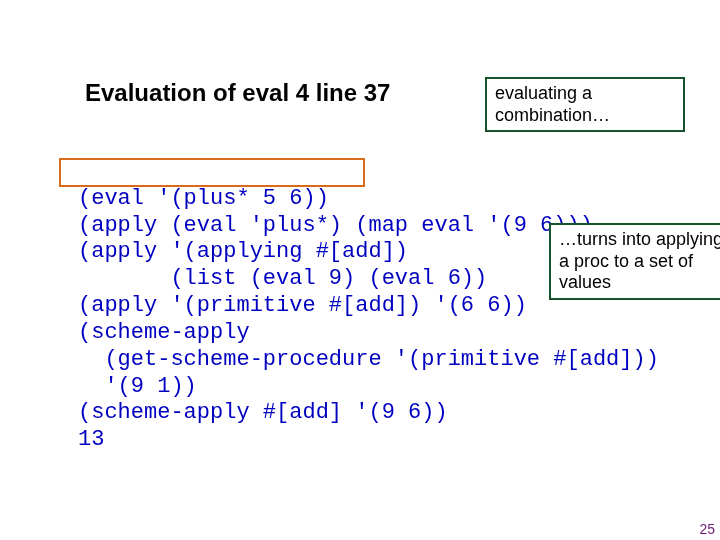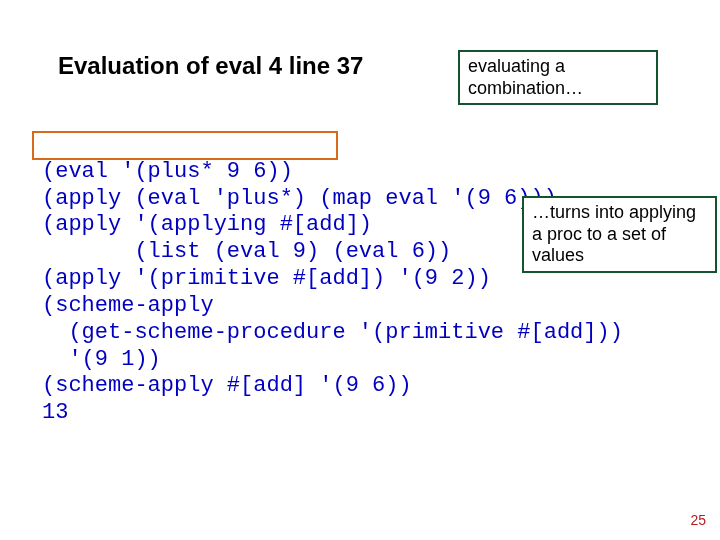--- a/index.html
+++ b/index.html
@@ -1,15 +1,15 @@
 <!DOCTYPE html>
 <html><head>
   <meta charset="utf-8">
   <style>
-    * { margin: 8px; padding: 0; box-sizing: border-box; }
+    * { margin: 17px; padding: 0; box-sizing: border-box; }
     body {
       width: 720px;
       height: 540px;
       background: #fff;
       font-family: Arial, Helvetica, sans-serif;
       position: relative;
       overflow: hidden;
     }
     .title {
       position: absolute;
@@ -58,36 +58,36 @@
       top: 107px;
       left: 8px;
       width: 306px;
       height: 29px;
     }
     .page-number {
       position: absolute;
       bottom: 20px;
       right: 22px;
       font-size: 14px;
-      color: #b91c1c;
+      color: #701a75;
     }
   </style>
 </head>
 <body>
 
 <div class="title">Evaluation of eval 4 line 37</div>
 
 <div class="annotation-box annotation-top">evaluating a combination…</div>
 
 <div class="code-area">
-<span>(eval '(plus* 9 6))</span>
+<span>(eval '(plus* 5 6))</span>
 <span>(apply (eval 'plus*) (map eval '(9 6)))</span>
 <span>(apply '(applying #[add])</span>
 <span>       (list (eval 9) (eval 6))</span>
-<span>(apply '(primitive #[add]) '(9 2))</span>
+<span>(apply '(primitive #[add]) '(6 6))</span>
 <span>(scheme-apply</span>
 <span>  (get-scheme-procedure '(primitive #[add]))</span>
 <span>  '(9 1))</span>
 <span>(scheme-apply #[add] '(9 6))</span>
 <span>13</span>
 </div>
 
 <div class="highlight-box highlight1"></div>
 
 <div class="annotation-box annotation-right">…turns into applying a proc to a set of values</div>

